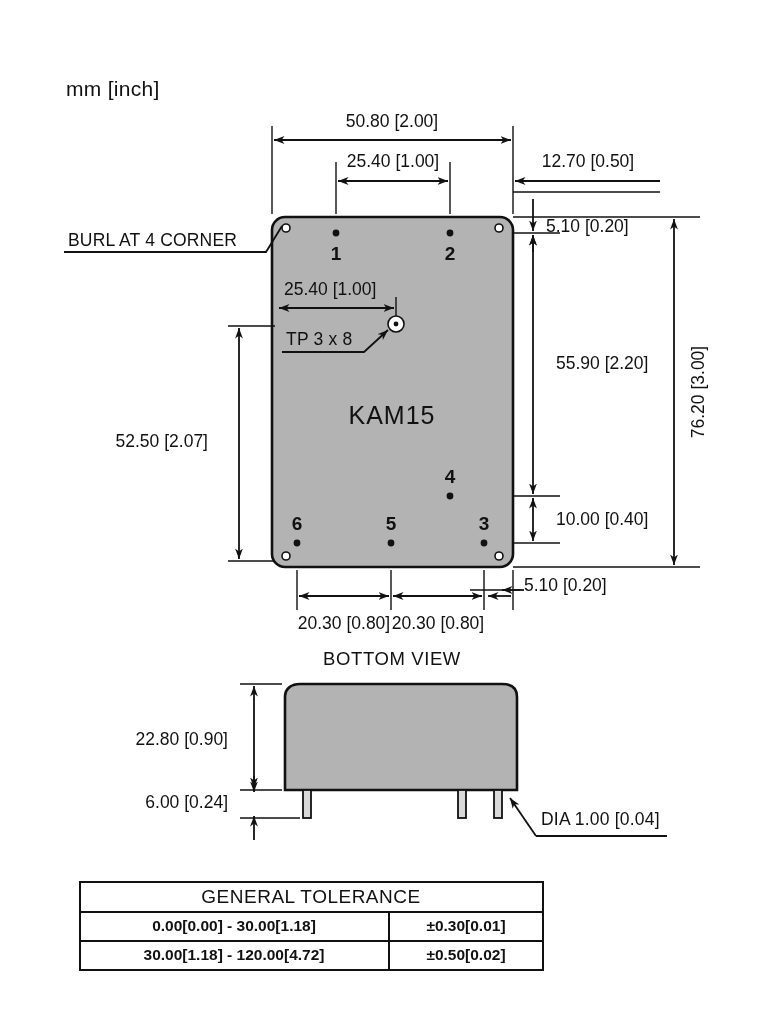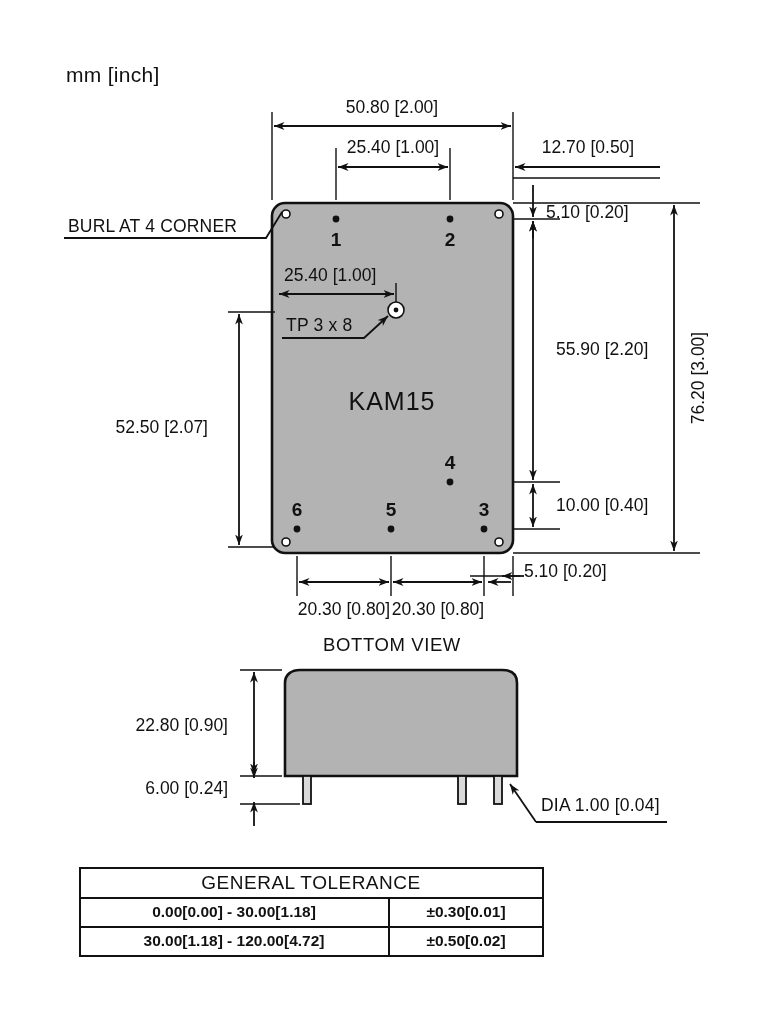--- a/index.html
+++ b/index.html
@@ -10,21 +10,21 @@
   body {
     width: 764px;
     height: 1024px;
     font-family: "Liberation Sans", sans-serif;
     color: #111111;
     position: relative;
     overflow: hidden;
   }
   #drawing-root {
     position: absolute;
-    left: 0; top: 0;
+    left: 0; top: 14px;
     width: 764px;
     height: 804px;
   }
   svg.sheet {
     display: block;
     width: 764px;
     height: 1024px;
   }
   text {
     font-family: "Liberation Sans", sans-serif;

